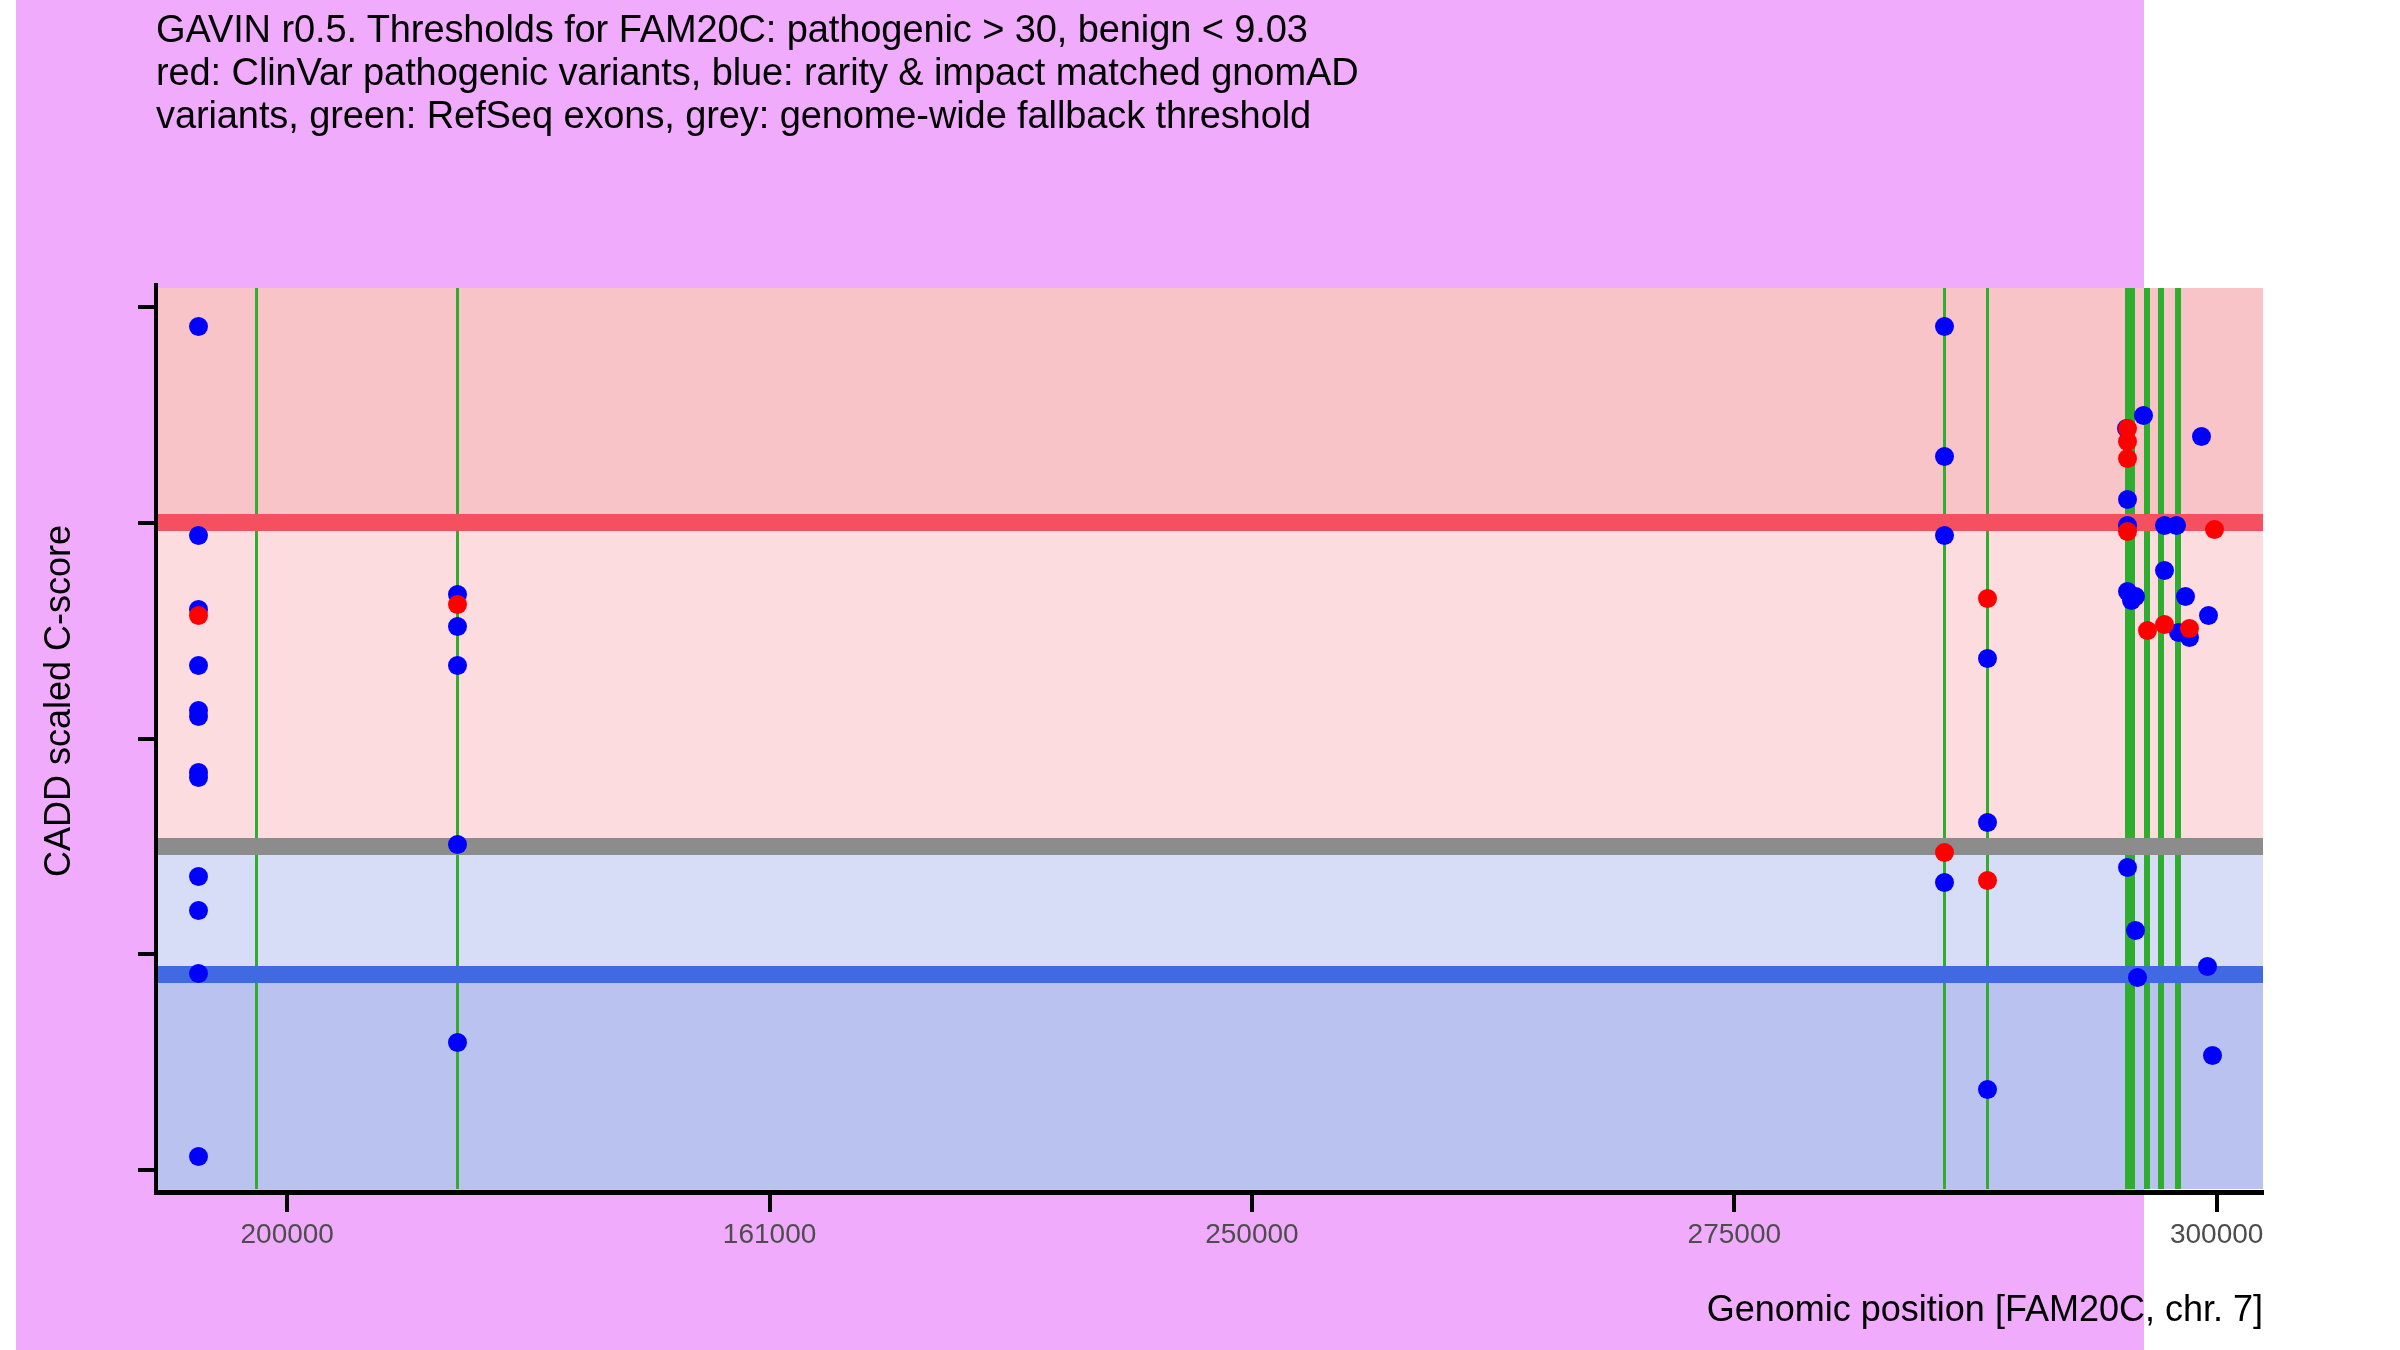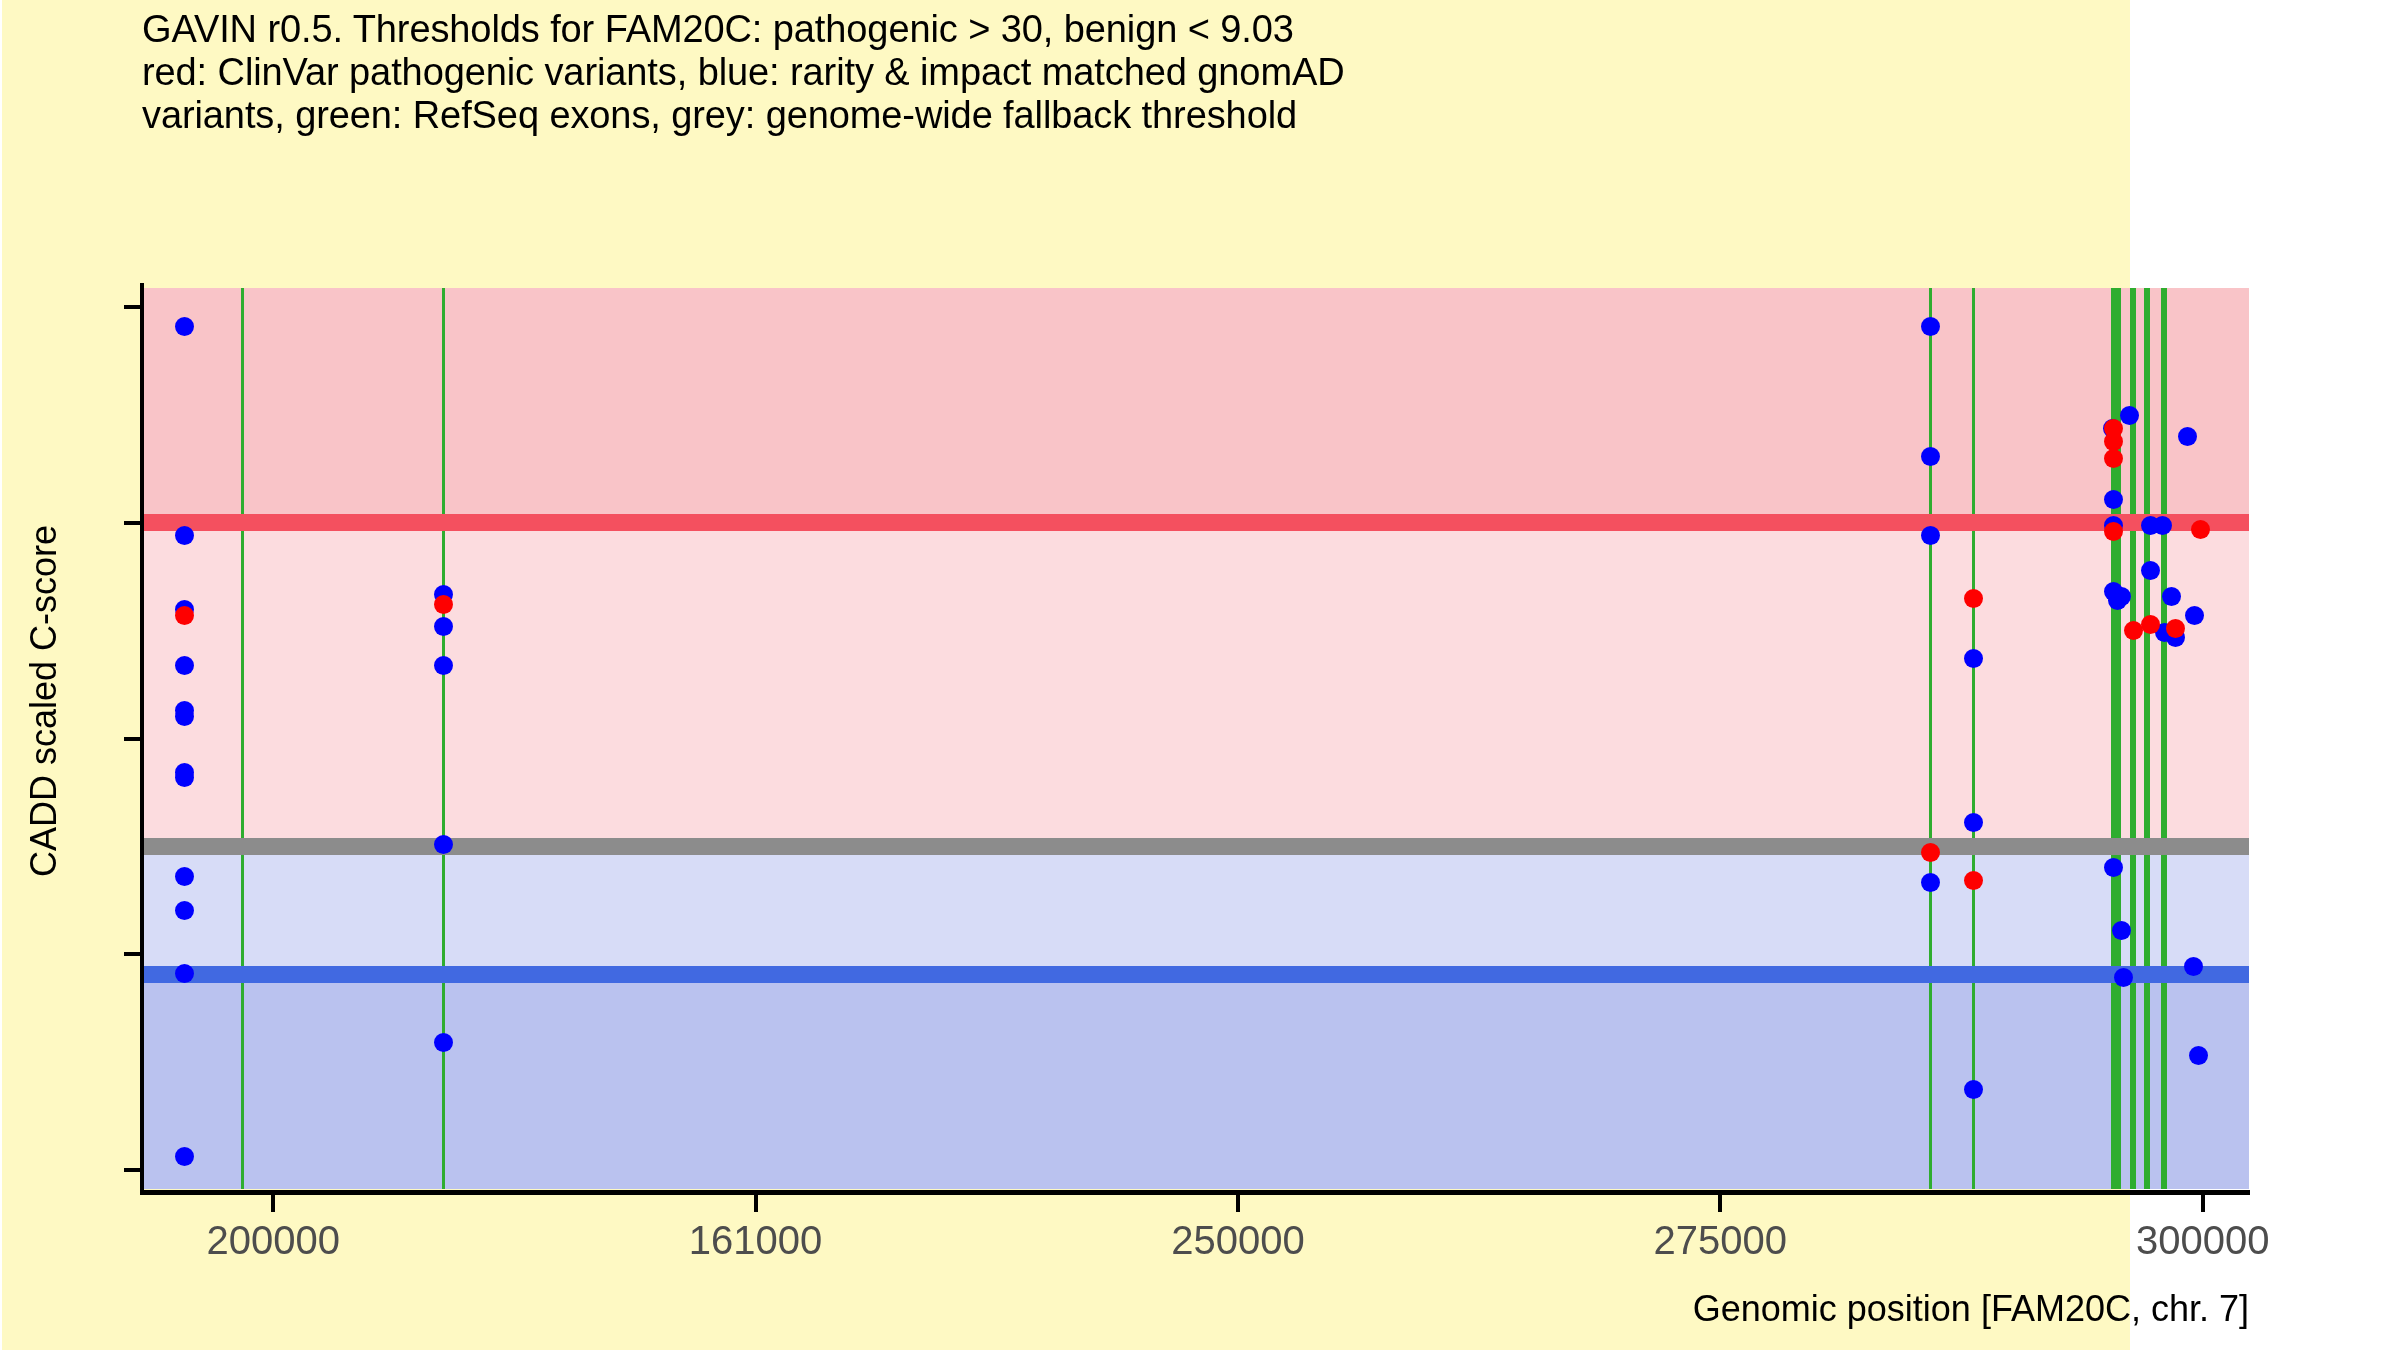--- a/index.html
+++ b/index.html
@@ -1,18 +1,18 @@
 <!DOCTYPE html>
 <html><head>
 <meta charset="utf-8">
 <style>
   html,body{margin:0;padding:0;background:#ffffff;}
   body{width:2400px;height:1350px;font-family:"Liberation Sans",sans-serif;position:relative;overflow:hidden;}
 
-  #figure{position:absolute;left:2px;top:0;width:2128px;height:1350px;background:#fef9c3;}
+  #figure{position:absolute;left:16px;top:0;width:2128px;height:1350px;background:#f0abfc;}
 
   
   #title-block{position:absolute;left:140px;top:8px;width:2100px;}
   .title-line{font-size:38px;line-height:43px;color:#000000;white-space:pre;letter-spacing:-0.1px;}
 
   
   #panel{position:absolute;left:140px;top:288px;width:2107px;height:901px;background:#ffffff;overflow:hidden;}
 
   .band{position:absolute;left:0;width:100%;}
   .thr-line{position:absolute;left:0;width:100%;}
@@ -24,21 +24,21 @@
   .pt.blue{background:#0000fe;}
 
   
   #y-axis-line{position:absolute;left:138px;top:283px;width:4px;height:911px;background:#000000;}
   #x-axis-line{position:absolute;left:138px;top:1190px;width:2110px;height:5px;background:#000000;}
 
   .ytick-mark{position:absolute;left:122px;width:17px;height:4px;background:#000000;}
   .ytick-label{position:absolute;right:2292px;text-align:center;font-size:32px;color:#4d4d4d;transform:translateY(-19px);white-space:nowrap;}
 
   .xtick-mark{position:absolute;top:1195px;width:4px;height:17px;background:#000000;}
-  .xtick-label{position:absolute;top:1218px;font-size:40px;color:#4d4d4d;transform:translateX(-50%);white-space:nowrap;}
+  .xtick-label{position:absolute;top:1218px;font-size:28px;color:#4d4d4d;transform:translateX(-50%);white-space:nowrap;}
 
   #y-axis-title{position:absolute;left:-268px;top:680px;width:620px;text-align:center;font-size:36px;color:#000000;transform:rotate(-90deg);white-space:nowrap;}
   #x-axis-title{position:absolute;left:140px;top:1288px;width:2107px;text-align:right;font-size:36px;color:#000000;white-space:nowrap;}
 </style>
 </head>
 <body>
 
 <div id="figure">
 
   <div id="title-block">

